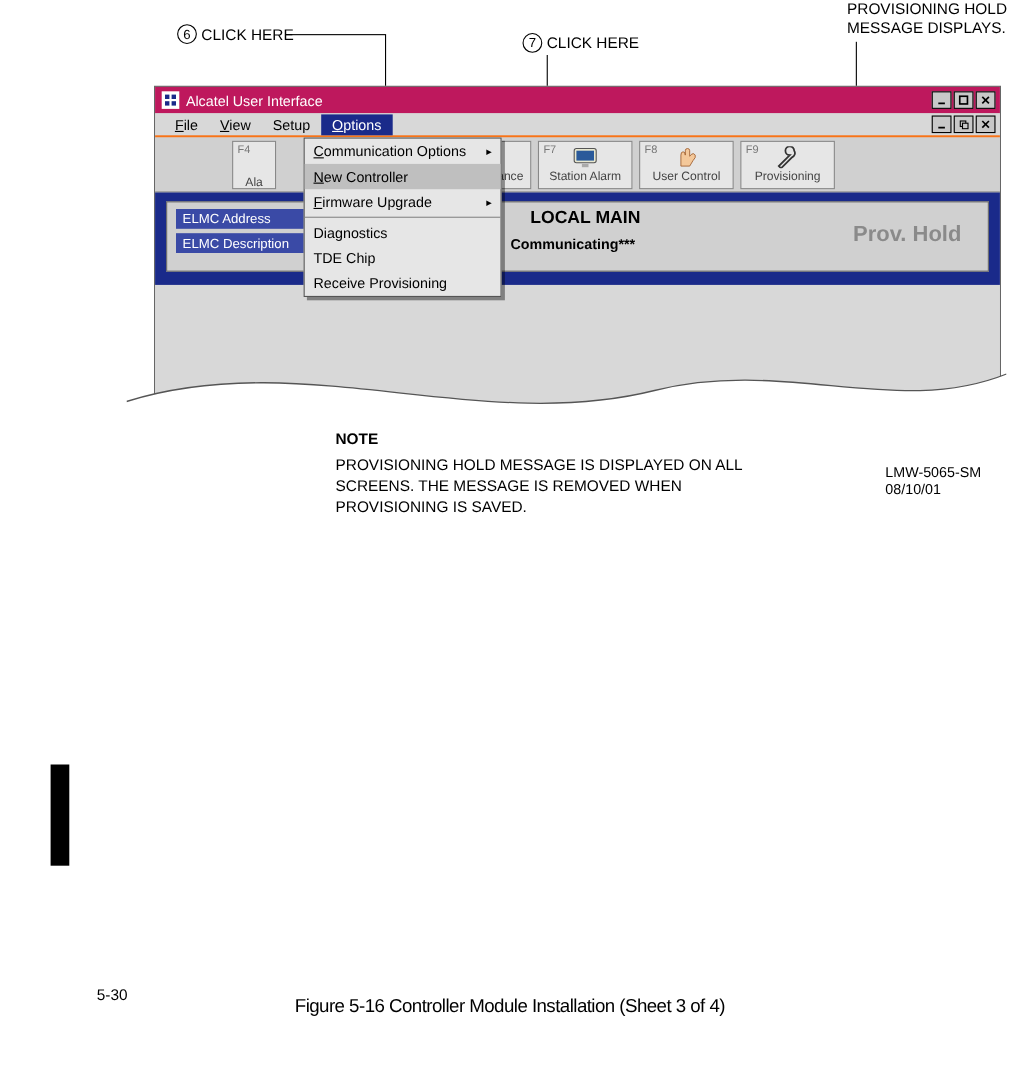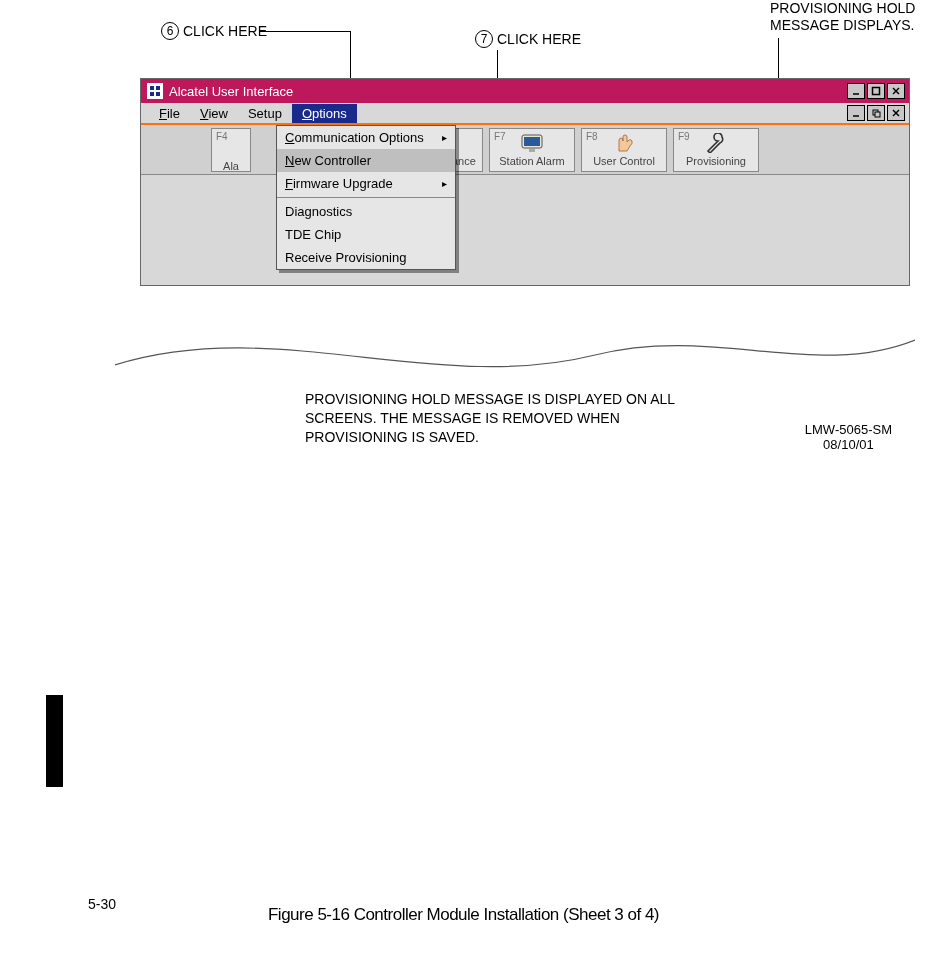--- a/index.html
+++ b/index.html
@@ -209,21 +209,21 @@
     left:305px; top:390px;
     width: 400px;
     font-size:14px;
     line-height:1.35;
   }
   .note-block .hdr { font-weight:bold; margin-bottom:4px; }
 
   .doc-id {
     position:absolute;
     right:35px; top:422px;
-    text-align:center;
+    text-align:left;
     font-size:13px;
   }
 
   .fig-caption {
     position:absolute;
     left:0; right:0;
     top:905px;
     text-align:center;
     font-family: "Arial Black", Arial, sans-serif;
     font-weight:400;
@@ -371,20 +371,36 @@
       <span class="fkey">F9</span>
       <span class="icon-box">
         <svg width="24" height="20">
             <path d="M18 4 a4 4 0 1 0 -4 4 L4 18 l2 2 L16 10 a4 4 0 0 0 2 -6 Z" fill="none" stroke="#333" stroke-width="1.6"></path>
           </svg>
       </span>
       <span>Provisioning</span>
     </div>
   </div>
 
+  <div class="blue-strip">
+    <div class="inset-box">
+
+      <div class="elmc-row">
+        <div class="elmc-label">ELMC Address</div>
+      </div>
+      <div class="elmc-row">
+        <div class="elmc-label">ELMC Description</div>
+        <div class="elmc-field"></div>
+      </div>
+
+      <div class="status-heading">LOCAL MAIN</div>
+      <div class="status-comm">Communicating***</div>
+      <div class="prov-hold">Prov. Hold</div>
+    </div>
+  </div>
 
   <div style="height:110px; background:#d8d8d8;"></div>
 
   <div class="dropdown">
     <div class="dd-item">
       <span><span class="ul">C</span>ommunication Options</span>
       <span class="arrow-right">▸</span>
     </div>
     <div class="dd-item highlight">
       <span><span class="ul">N</span>ew Controller</span>
@@ -408,20 +424,21 @@
 </div>
 
 <div class="page-curve">
   <svg width="800" height="90" viewBox="0 0 800 90" preserveAspectRatio="none">
     <path d="M0 55 C 160 5, 320 85, 480 45 C 600 15, 700 70, 800 30 L800 90 L0 90 Z" fill="#fff"></path>
     <path d="M0 55 C 160 5, 320 85, 480 45 C 600 15, 700 70, 800 30" fill="none" stroke="#555" stroke-width="1.2"></path>
   </svg>
 </div>
 
 <div class="note-block">
+  <div class="hdr">NOTE</div>
   <div>PROVISIONING HOLD MESSAGE IS DISPLAYED ON ALL SCREENS. THE MESSAGE IS REMOVED WHEN PROVISIONING IS SAVED.</div>
 </div>
 
 <div class="doc-id">
   <div>LMW-5065-SM</div>
   <div>08/10/01</div>
 </div>
 
 <div class="black-tab"></div>
 

